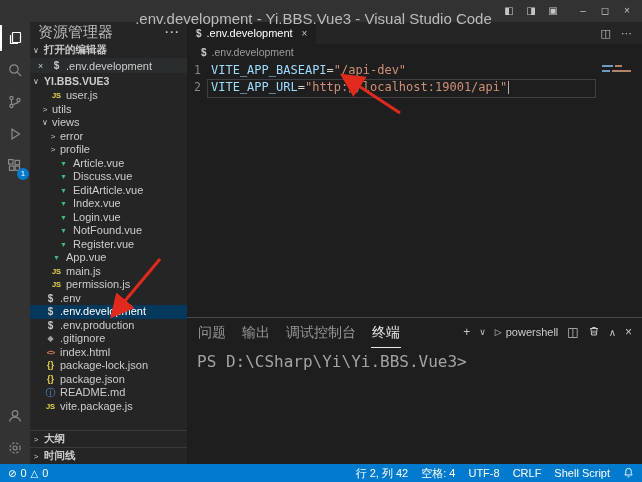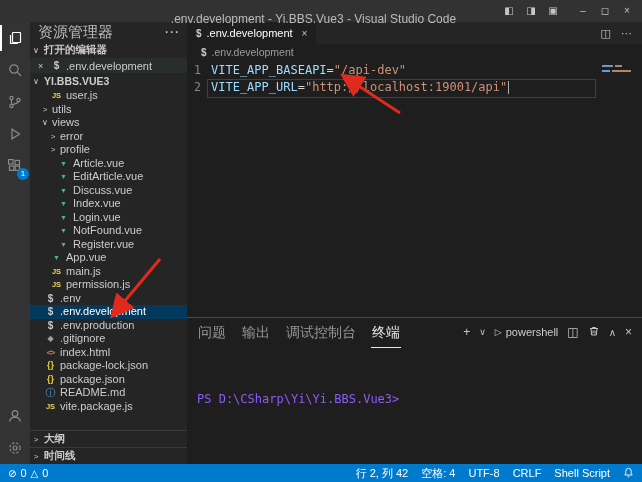--- a/index.html
+++ b/index.html
@@ -1,20 +1,20 @@
 <!DOCTYPE html>
 <html><head>
 <meta charset="utf-8">
 <style>
   html,body{margin:0;padding:0;background:#555;}
   .app{position:relative;width:642px;height:482px;background:#1e1e1e;overflow:hidden;
        font-family:"Liberation Sans","DejaVu Sans",sans-serif;color:#cccccc;user-select:none;}
   
   .titlebar{height:22px;background:#323233;display:flex;align-items:center;position:relative;}
-  .titlebar .title{position:absolute;left:0;right:15px;text-align:center;font-size:12px;color:#bbbbbb;pointer-events:none;margin-top:15px;}
+  .titlebar .title{position:absolute;left:0;right:15px;text-align:center;font-size:15px;color:#bbbbbb;pointer-events:none;margin-top:15px;}
   .win-controls{margin-left:auto;display:flex;align-items:center;z-index:2;padding-right:4px;}
   .win-controls span{width:22px;text-align:center;font-size:10px;color:#c5c5c5;cursor:pointer;line-height:22px;}
   .win-controls .sepgap{width:8px;}
   
   .main{display:flex;height:442px;}
   
   .activitybar{width:30px;background:#333333;display:flex;flex-direction:column;flex:none;}
   .ab-item{height:32px;display:flex;align-items:center;justify-content:center;color:#8a8a8a;position:relative;cursor:pointer;}
   .ab-item.active{color:#ffffff;}
   .ab-item.active::before{content:"";position:absolute;left:0;top:3px;bottom:3px;width:2px;background:#ffffff;}
@@ -69,21 +69,21 @@
   .mm-line{position:absolute;left:4px;height:2px;display:flex;gap:2px;}
   .mm-line i{display:block;height:2px;}
   
   .panel{height:146px;border-top:1px solid #474747;display:flex;flex-direction:column;flex:none;background:#1e1e1e;}
   .panel-header{height:28px;display:flex;align-items:center;padding:0 10px;flex:none;}
   .ptab{font-size:14px;color:#969696;margin-right:14px;padding:7px 1px 5px;cursor:pointer;}
   .ptab.active{color:#e7e7e7;border-bottom:1px solid #e7e7e7;}
   .panel-actions{margin-left:auto;display:flex;align-items:center;gap:9px;color:#c5c5c5;font-size:12px;}
   .panel-actions span{cursor:pointer;}
   .shell-pick{display:flex;align-items:center;gap:4px;font-size:11px;color:#cccccc;cursor:pointer;}
-  .panel-content{flex:1;padding:6px 0 0 10px;font-family:"DejaVu Sans Mono","Liberation Mono",monospace;font-size:12px;color:#8b5cf6;margin-top:40px;}
+  .panel-content{flex:1;padding:6px 0 0 10px;font-family:"DejaVu Sans Mono","Liberation Mono",monospace;font-size:16px;color:#a3a3a3;}
   
   .statusbar{height:18px;background:#007acc;display:flex;align-items:center;color:#ffffff;font-size:11px;padding:0 8px;}
   .sb-left{display:flex;align-items:center;gap:4px;cursor:pointer;}
   .sb-right{margin-left:auto;display:flex;align-items:center;gap:13px;}
   .sb-right span{cursor:pointer;white-space:nowrap;}
   .sb-ic{font-size:10px;}
   
   .annot{position:absolute;left:0;top:0;z-index:99;pointer-events:none;}
 </style>
 </head>
@@ -198,25 +198,25 @@
         <div class="trow pC">
             <span class="tw">&gt;</span>
             <span class="tlabel">profile</span>
           </div>
         <div class="trow pD">
             <span class="fi vue">▼</span>
             <span class="tlabel">Article.vue</span>
           </div>
         <div class="trow pD">
             <span class="fi vue">▼</span>
+            <span class="tlabel">Discuss.vue</span>
+          </div>
+        <div class="trow pD">
+            <span class="fi vue">▼</span>
             <span class="tlabel">EditArticle.vue</span>
-          </div>
-        <div class="trow pD">
-            <span class="fi vue">▼</span>
-            <span class="tlabel">Discuss.vue</span>
           </div>
         <div class="trow pD">
             <span class="fi vue">▼</span>
             <span class="tlabel">Index.vue</span>
           </div>
         <div class="trow pD">
             <span class="fi vue">▼</span>
             <span class="tlabel">Login.vue</span>
           </div>
         <div class="trow pD">

